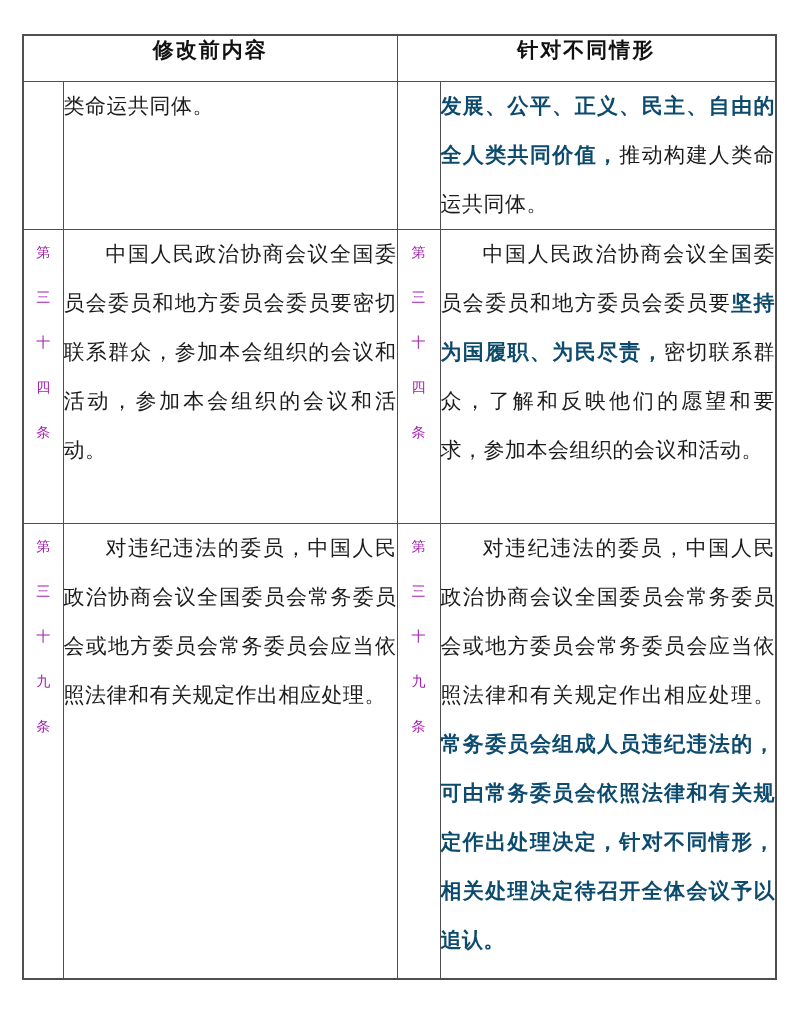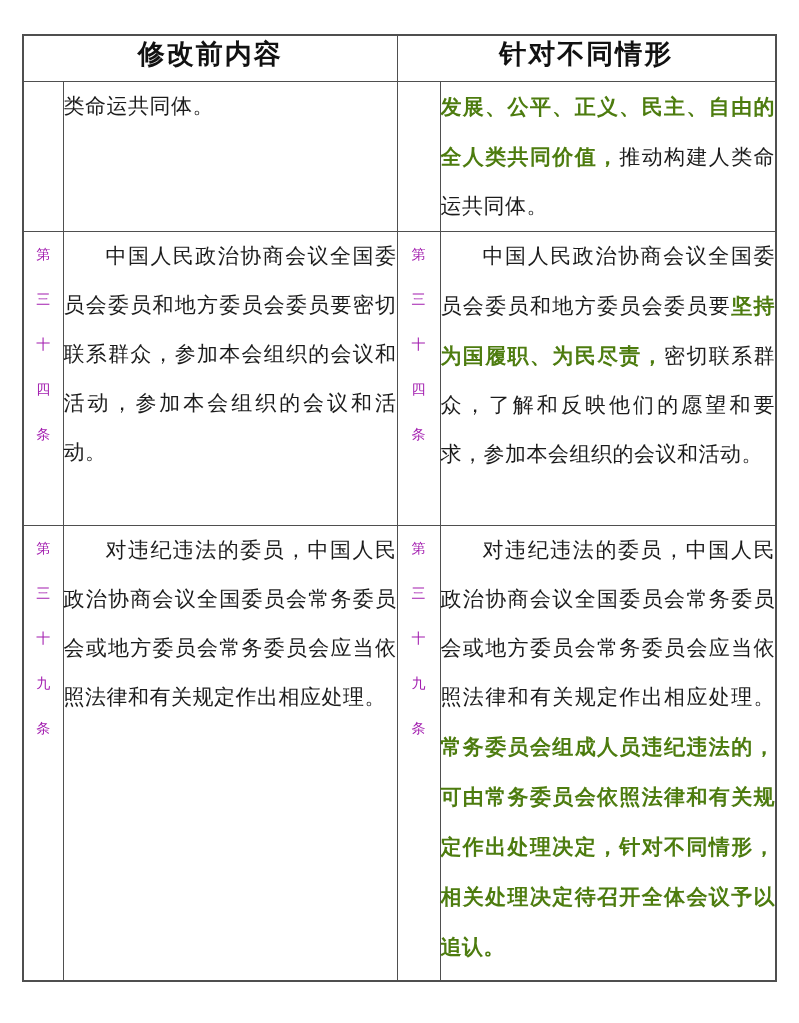--- a/index.html
+++ b/index.html
@@ -37,21 +37,21 @@
     vertical-align: top;
     background: #ffffff;
   }
   tr.hdr { height: 46px; }
   tr.r0  { height: 147px; padding-left: 40px; }
   tr.r1  { height: 294px; }
   tr.r2  { height: 456px; margin-top: 46px; }
   th.hcell {
     font-family: "Liberation Sans", sans-serif;
     font-weight: 700;
-    font-size: 27px;
+    font-size: 21px;
     letter-spacing: 2px;
     text-align: center;
     vertical-align: middle;
     color: #111111;
   }
   td.art {
     vertical-align: middle;
     text-align: center;
   }
   .vnum {
@@ -70,23 +70,23 @@
     font-size: 21px;
     line-height: 49px;
     letter-spacing: 0.5px;
     text-align: justify;
     text-justify: inter-character;
     color: #1c1c1c;
   }
   td.body p.para.indent { text-indent: 2em; }
   .seg { }
   .ins {
-    font-family: Liberation Sans, sans-serif;
+    font-family: Liberation Serif, serif;
     font-weight: 700;
-    color: #4d7c0f;
+    color: #0c4a6e;
   }
 </style>
 </head>
 <body>
 
 <div class="page">
   <table class="cmp">
     <colgroup>
       <col class="c-art-l">
         <col class="c-body-l">

